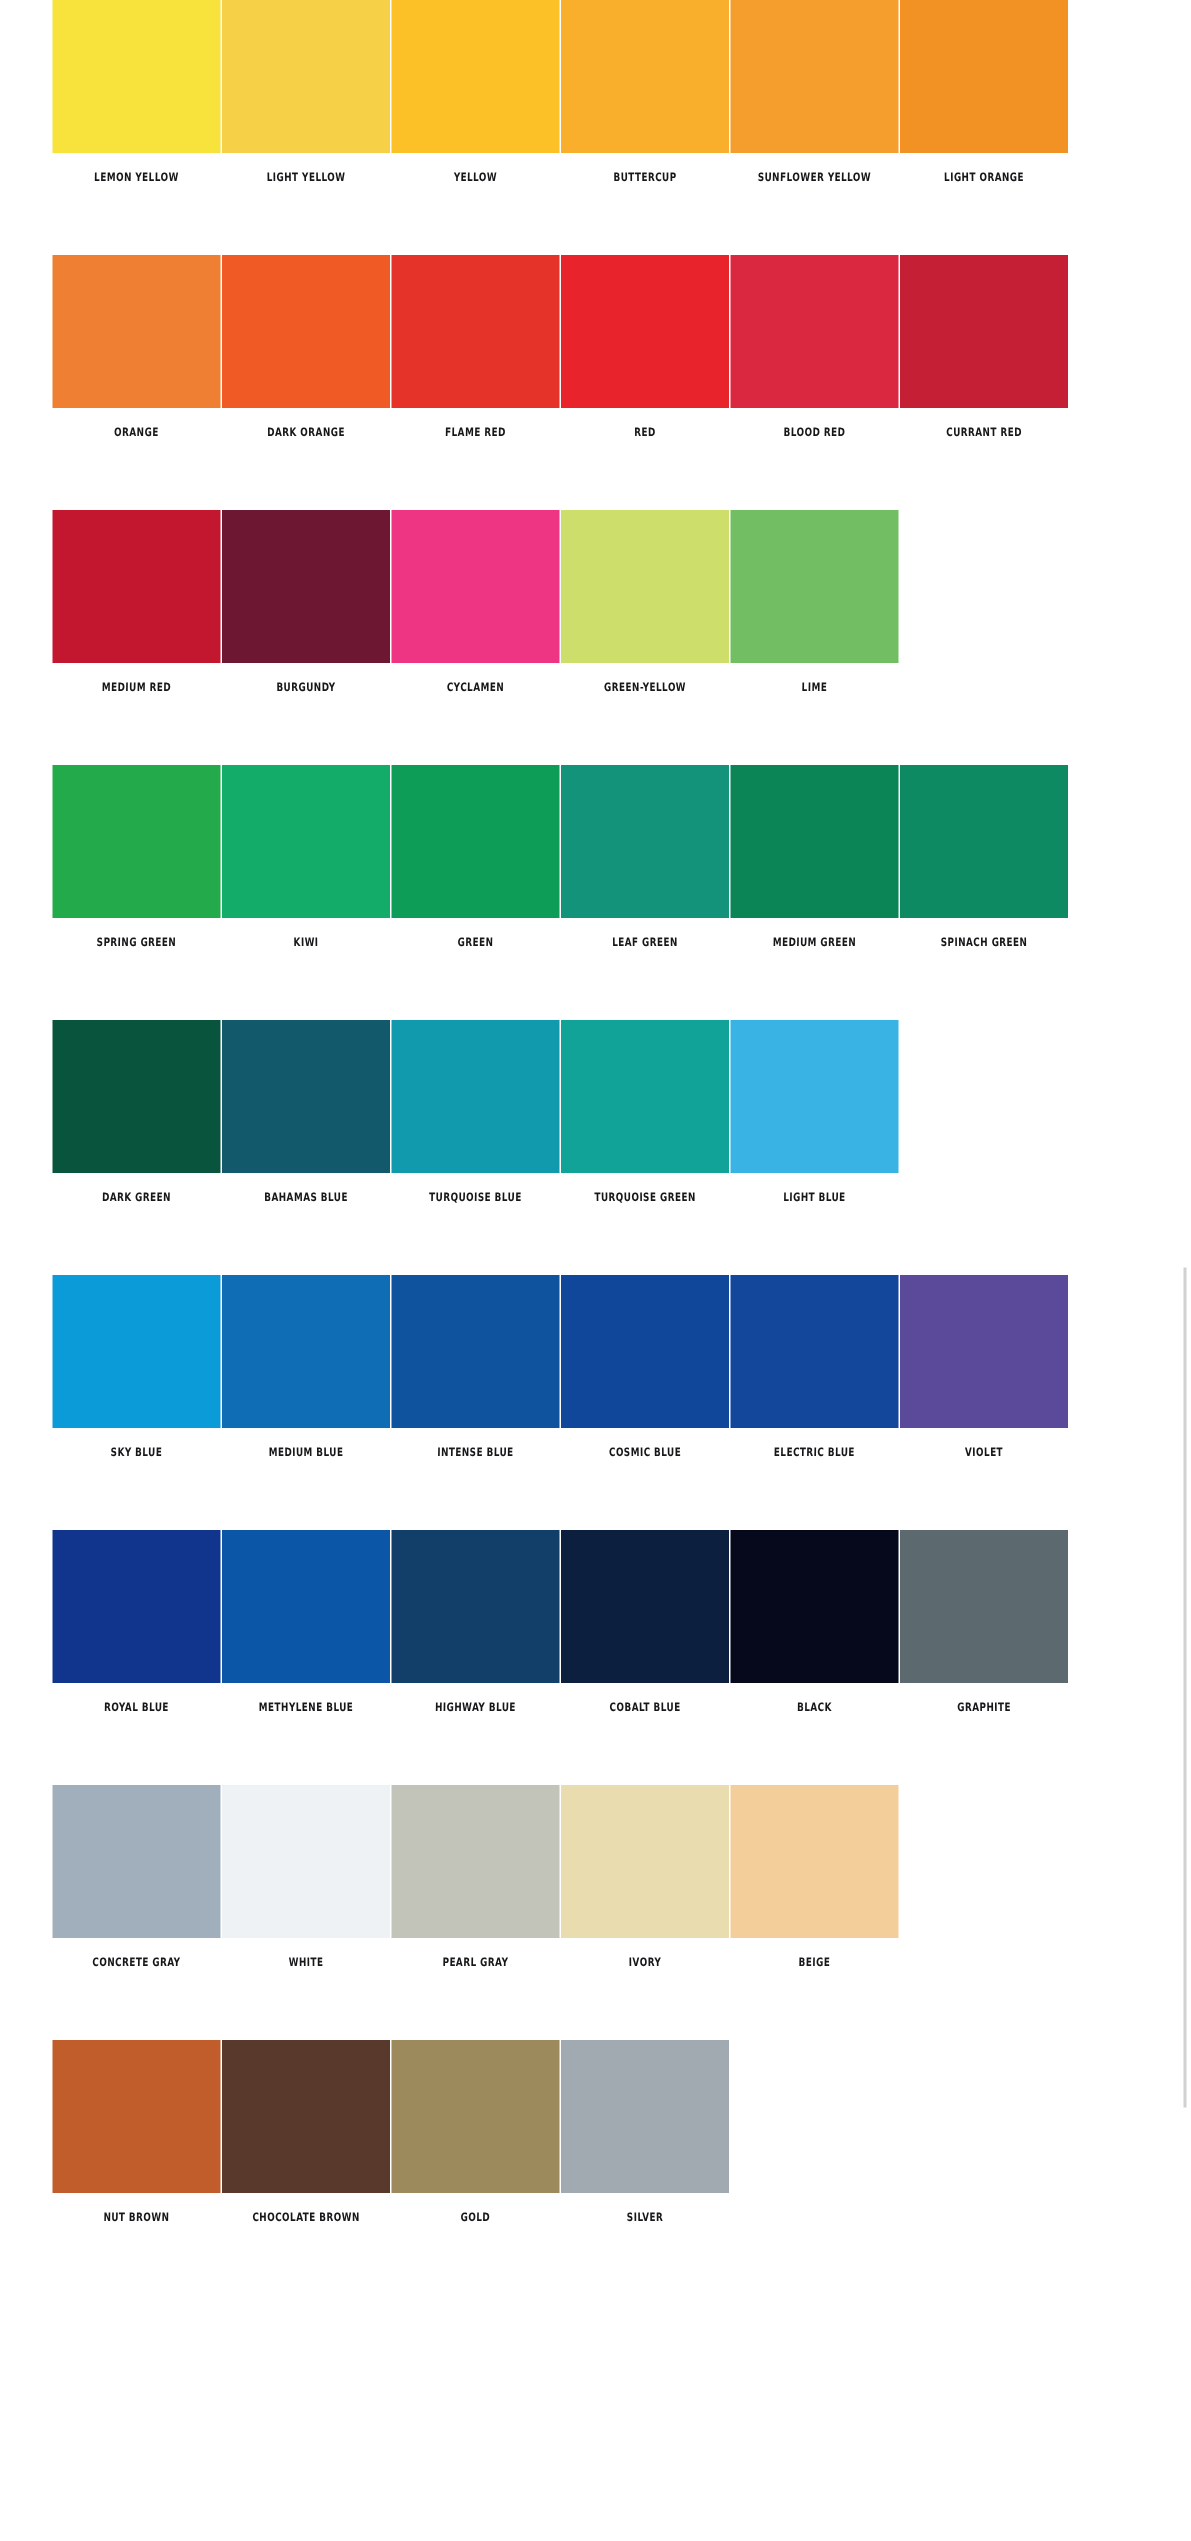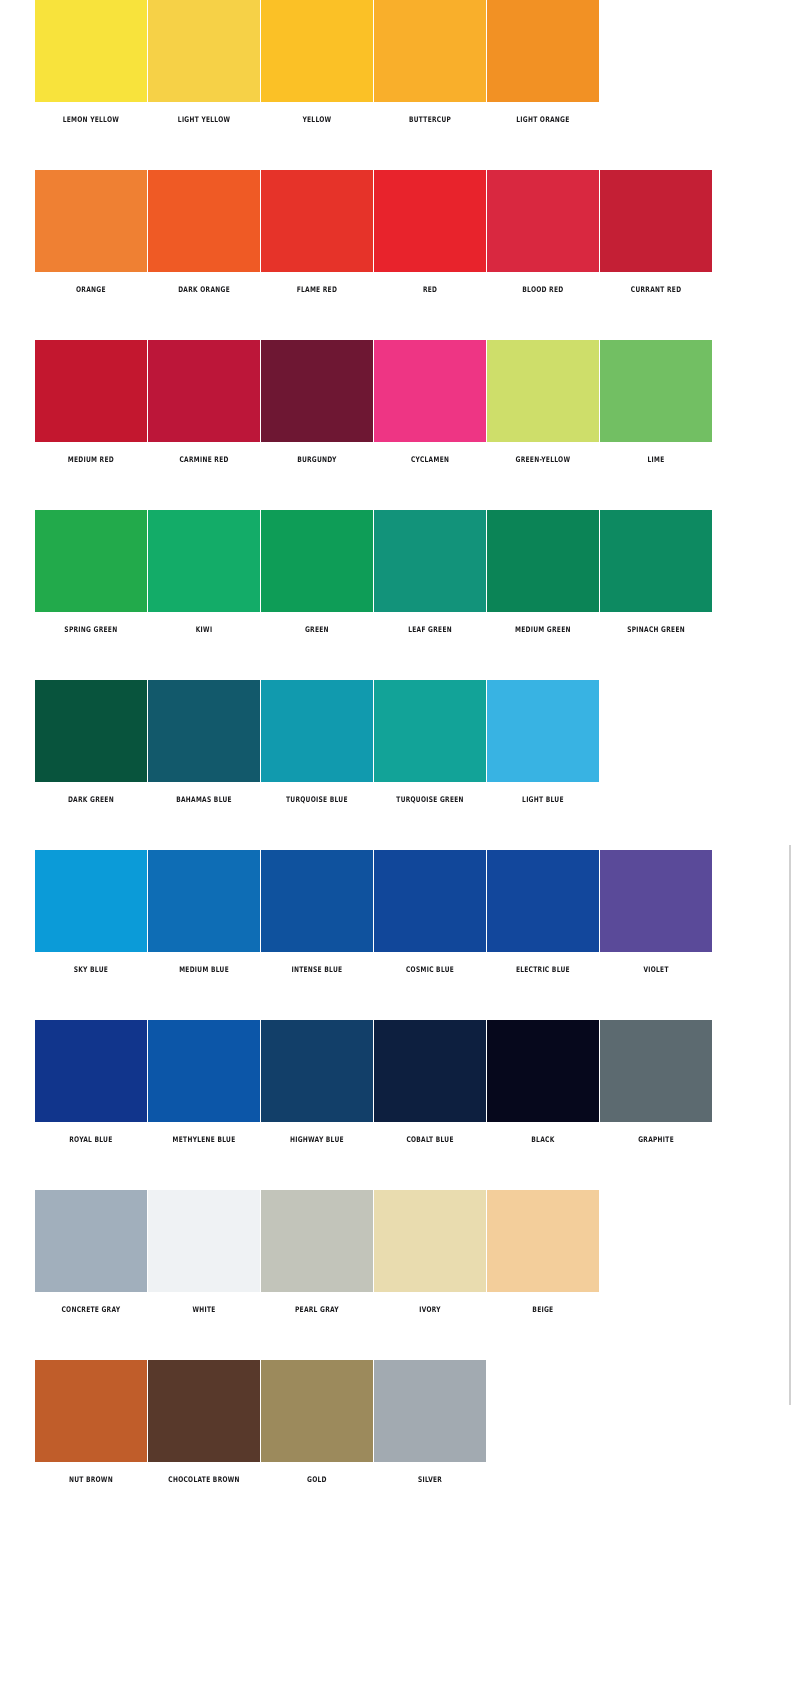--- a/index.html
+++ b/index.html
@@ -120,20 +120,24 @@
           </div>
           <div class="swatch-cell">
             <div class="swatch-chip" title="#FBC126" style="background: rgb(251, 193, 38);"></div>
             <div class="swatch-label" style="font-size: 6.3px;">YELLOW</div>
           </div>
           <div class="swatch-cell">
             <div class="swatch-chip" title="#F9AF2B" style="background: rgb(249, 175, 43);"></div>
             <div class="swatch-label" style="font-size: 6.3px;">BUTTERCUP</div>
           </div>
           <div class="swatch-cell">
+            <div class="swatch-chip" title="#F59E2E" style="background: rgb(245, 158, 46);"></div>
+            <div class="swatch-label" style="font-size: 6.3px;">SUNFLOWER YELLOW</div>
+          </div>
+          <div class="swatch-cell">
             <div class="swatch-chip" title="#F29124" style="background: rgb(242, 145, 36);"></div>
             <div class="swatch-label" style="font-size: 6.3px;">LIGHT ORANGE</div>
           </div>
         </div>
       </div>
       <div class="palette-row">
         <div class="row-swatches">
           <div class="swatch-cell">
             <div class="swatch-chip" title="#EF8033" style="background: rgb(239, 128, 51);"></div>
             <div class="swatch-label" style="font-size: 6.3px;">ORANGE</div>
@@ -160,24 +164,20 @@
           </div>
         </div>
       </div>
       <div class="palette-row">
         <div class="row-swatches">
           <div class="swatch-cell">
             <div class="swatch-chip" title="#C3172F" style="background: rgb(195, 23, 47);"></div>
             <div class="swatch-label" style="font-size: 6.3px;">MEDIUM RED</div>
           </div>
           <div class="swatch-cell">
-            <div class="swatch-chip" title="#BC1639" style="background: rgb(188, 22, 57);"></div>
-            <div class="swatch-label" style="font-size: 6.3px;">CARMINE RED</div>
-          </div>
-          <div class="swatch-cell">
             <div class="swatch-chip" title="#6E1733" style="background: rgb(110, 23, 51);"></div>
             <div class="swatch-label" style="font-size: 6.3px;">BURGUNDY</div>
           </div>
           <div class="swatch-cell">
             <div class="swatch-chip" title="#EE3584" style="background: rgb(238, 53, 132);"></div>
             <div class="swatch-label" style="font-size: 6.3px;">CYCLAMEN</div>
           </div>
           <div class="swatch-cell">
             <div class="swatch-chip" title="#CEDE6A" style="background: rgb(206, 222, 106);"></div>
             <div class="swatch-label" style="font-size: 6.3px;">GREEN-YELLOW</div>

